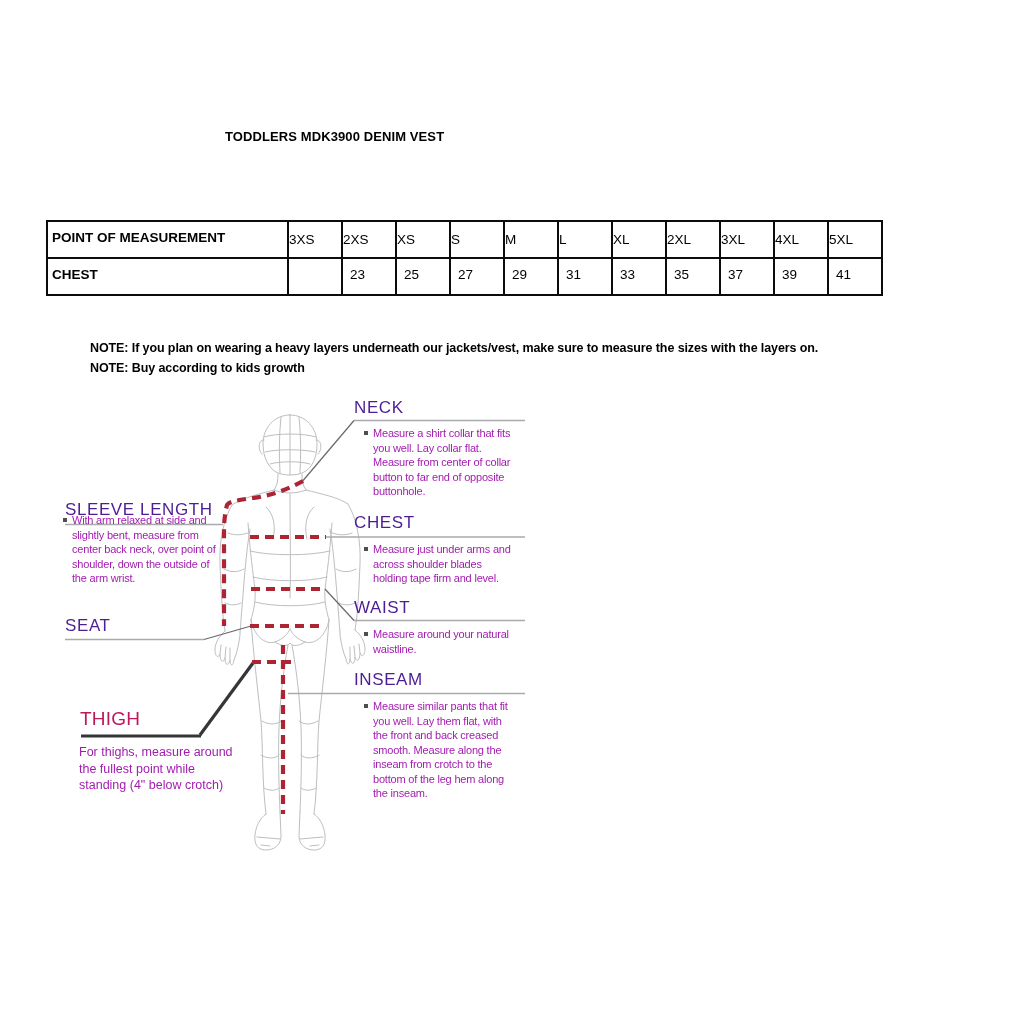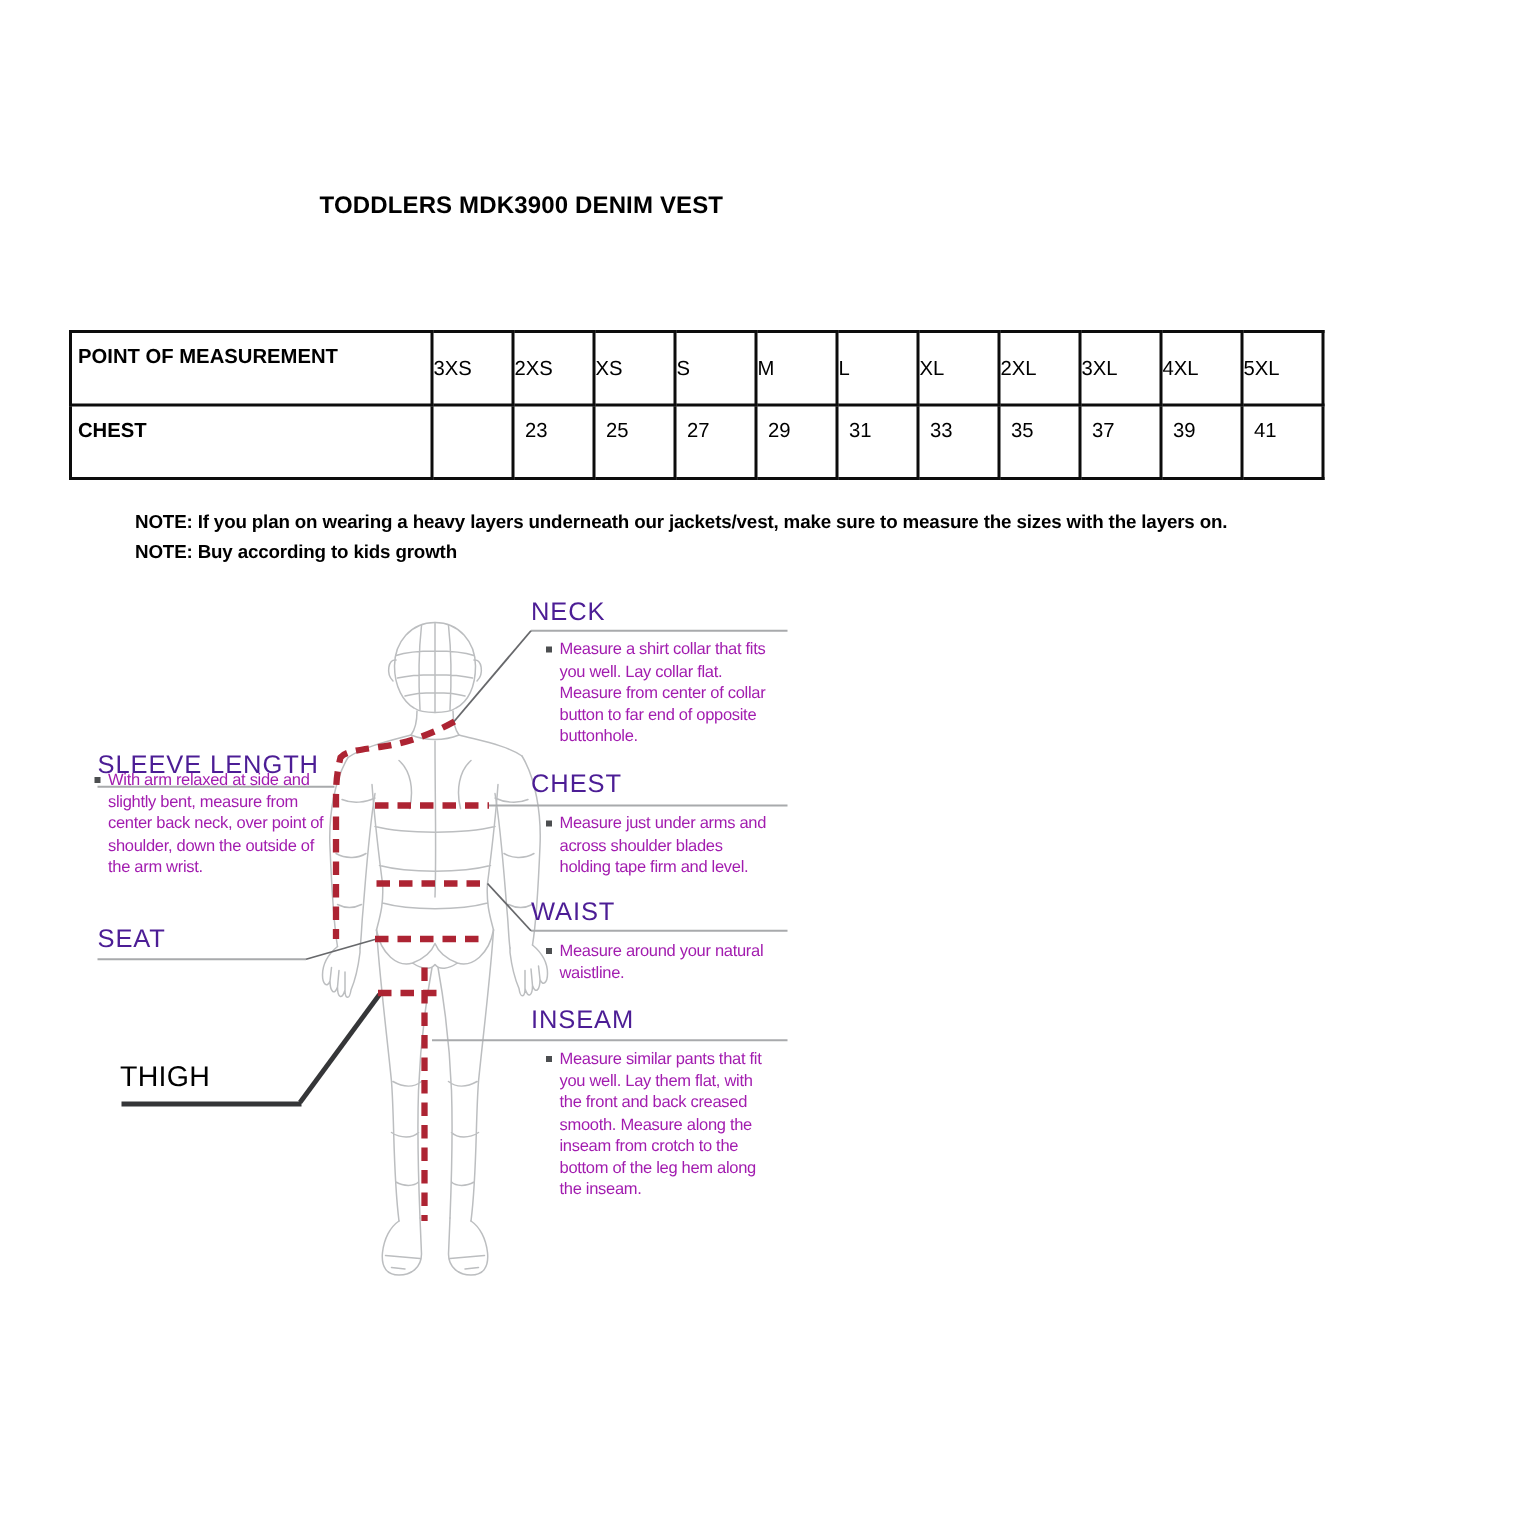--- a/index.html
+++ b/index.html
@@ -1,41 +1,41 @@
 <!DOCTYPE html>
 <html><head>
 <meta charset="utf-8">
 <style>
   html,body{margin:0;padding:0;background:#ffffff;}
   #page{position:relative;width:1024px;height:1024px;background:#ffffff;overflow:hidden;
         font-family:"Liberation Sans",sans-serif;color:#000;}
   .abs{position:absolute;}
 
   
-  #doc-title{left:213px;top:129px;font-size:16px;font-weight:bold;letter-spacing:0.1px;text-align:center;}
+  #doc-title{left:225px;top:129px;font-size:13px;font-weight:bold;letter-spacing:0.1px;text-align:center;}
 
   
   #size-table{left:46px;top:220px;border-collapse:collapse;table-layout:fixed;}
   #size-table td{border:2px solid #0c0c0c;height:31px;font-size:13.5px;
-                 padding:0 0 16px 7px;vertical-align:middle;white-space:nowrap;}
+                 padding:0 0 4px 7px;vertical-align:middle;white-space:nowrap;}
   #size-table td.rowlab{font-weight:bold;padding-left:4px;}
   #size-table td.colhead{font-weight:normal;text-align:left;padding:0;}
 
   
   .note-line{left:47px;font-size:12.5px;font-weight:bold;letter-spacing:-0.1px;white-space:nowrap;padding-left:43px;}
 
   
   #guide{left:55px;top:393px;width:475px;height:465px;}
   #guide svg{position:absolute;left:0;top:0;}
   .g-head{position:absolute;font-size:17px;font-weight:400;letter-spacing:0.6px;
           color:#4c1d95;white-space:nowrap;}
   .g-body{position:absolute;display:flex;gap:5px;color:#a21caf;}
   .g-body .sq{flex:0 0 auto;width:4px;height:4px;background:#4c4e50;margin-top:5px;}
   .g-text{font-size:11px;line-height:14.5px;letter-spacing:-0.2px;}
-  #thigh-head{font-size:19px;color:#000000;letter-spacing:0.2px;}
+  #thigh-head{font-size:19px;color:#be185d;letter-spacing:0.2px;}
   #thigh-body .g-text{font-size:12.5px;line-height:16.5px;letter-spacing:0;}
 </style>
 </head>
 <body>
 
 <div id="page">
 
   <div id="doc-title" class="abs">TODDLERS MDK3900 DENIM VEST</div>
 
   <table id="size-table" class="abs">
@@ -166,15 +166,18 @@
 
     <div class="g-head" style="left:10px;top:107px">SLEEVE LENGTH</div>
     <div class="g-body" style="left:8px;top:120px;width:162px">
       <span class="sq"></span>
       <span class="g-text">With arm relaxed at side and slightly bent, measure from center back neck, over point of shoulder, down the outside of the arm wrist.</span>
     </div>
 
     <div class="g-head" style="left:10px;top:223px">SEAT</div>
 
     <div class="g-head" id="thigh-head" style="left:25px;top:315px">THIGH</div>
+    <div class="g-body" id="thigh-body" style="left:24px;top:351px;width:162px">
+      <span class="g-text">For thighs, measure around the fullest point while standing (4" below crotch)</span>
+    </div>
 
   </div>
 </div>
 
 </body></html>

